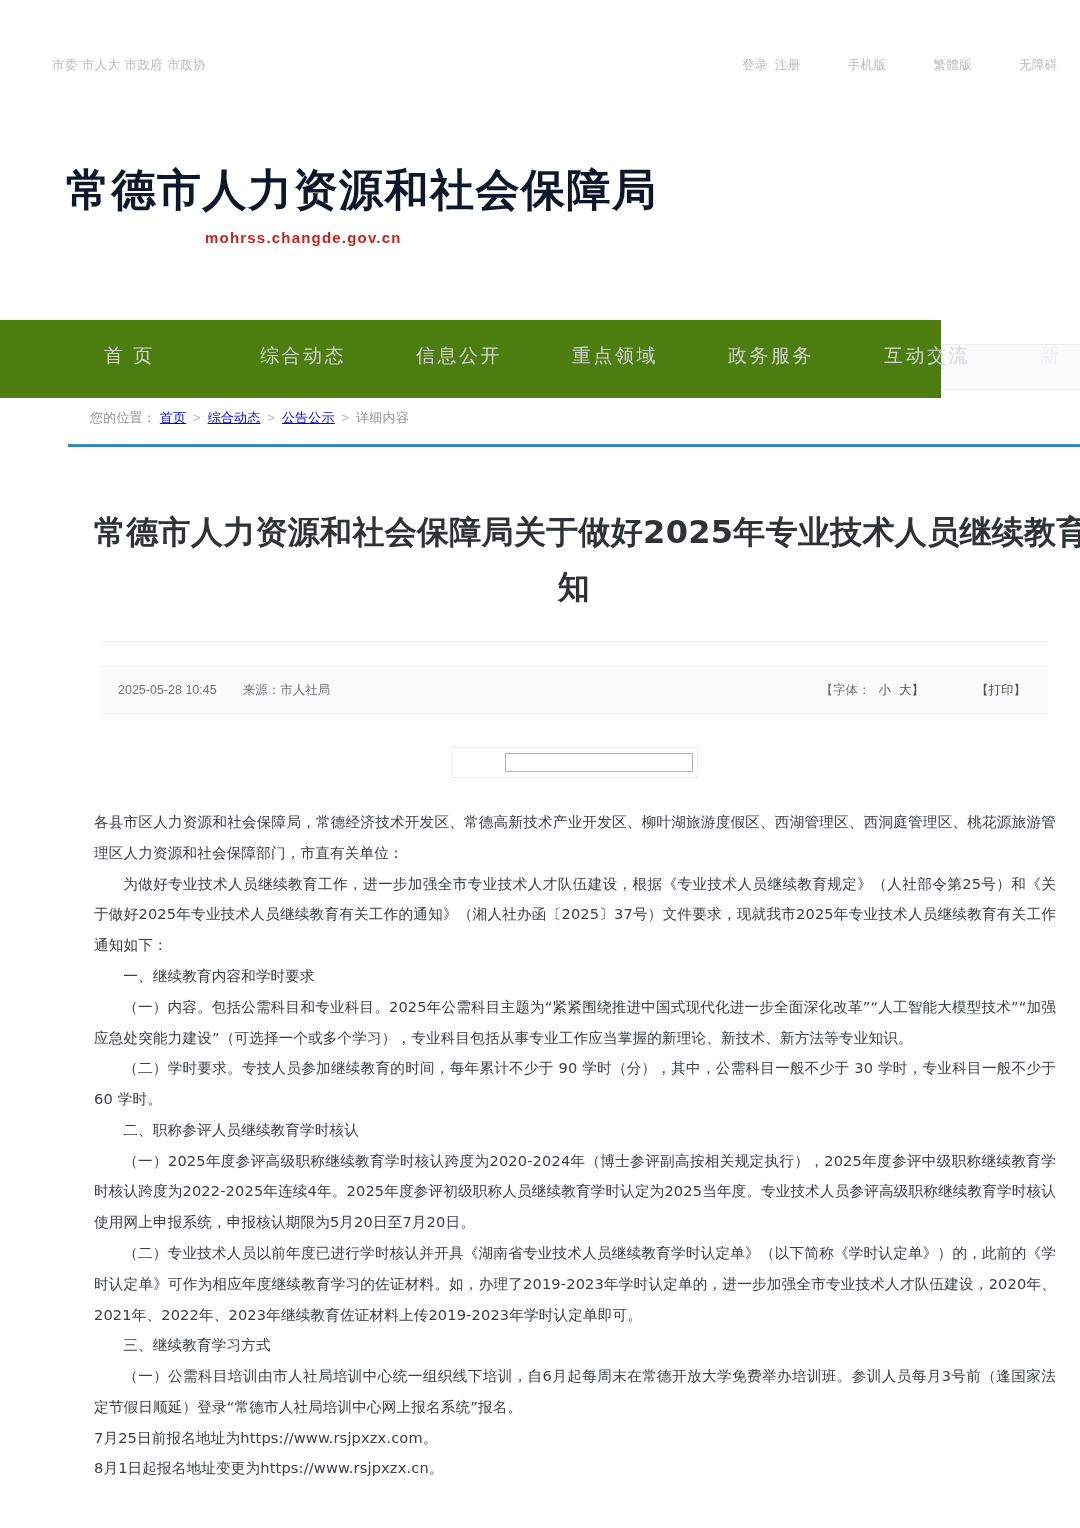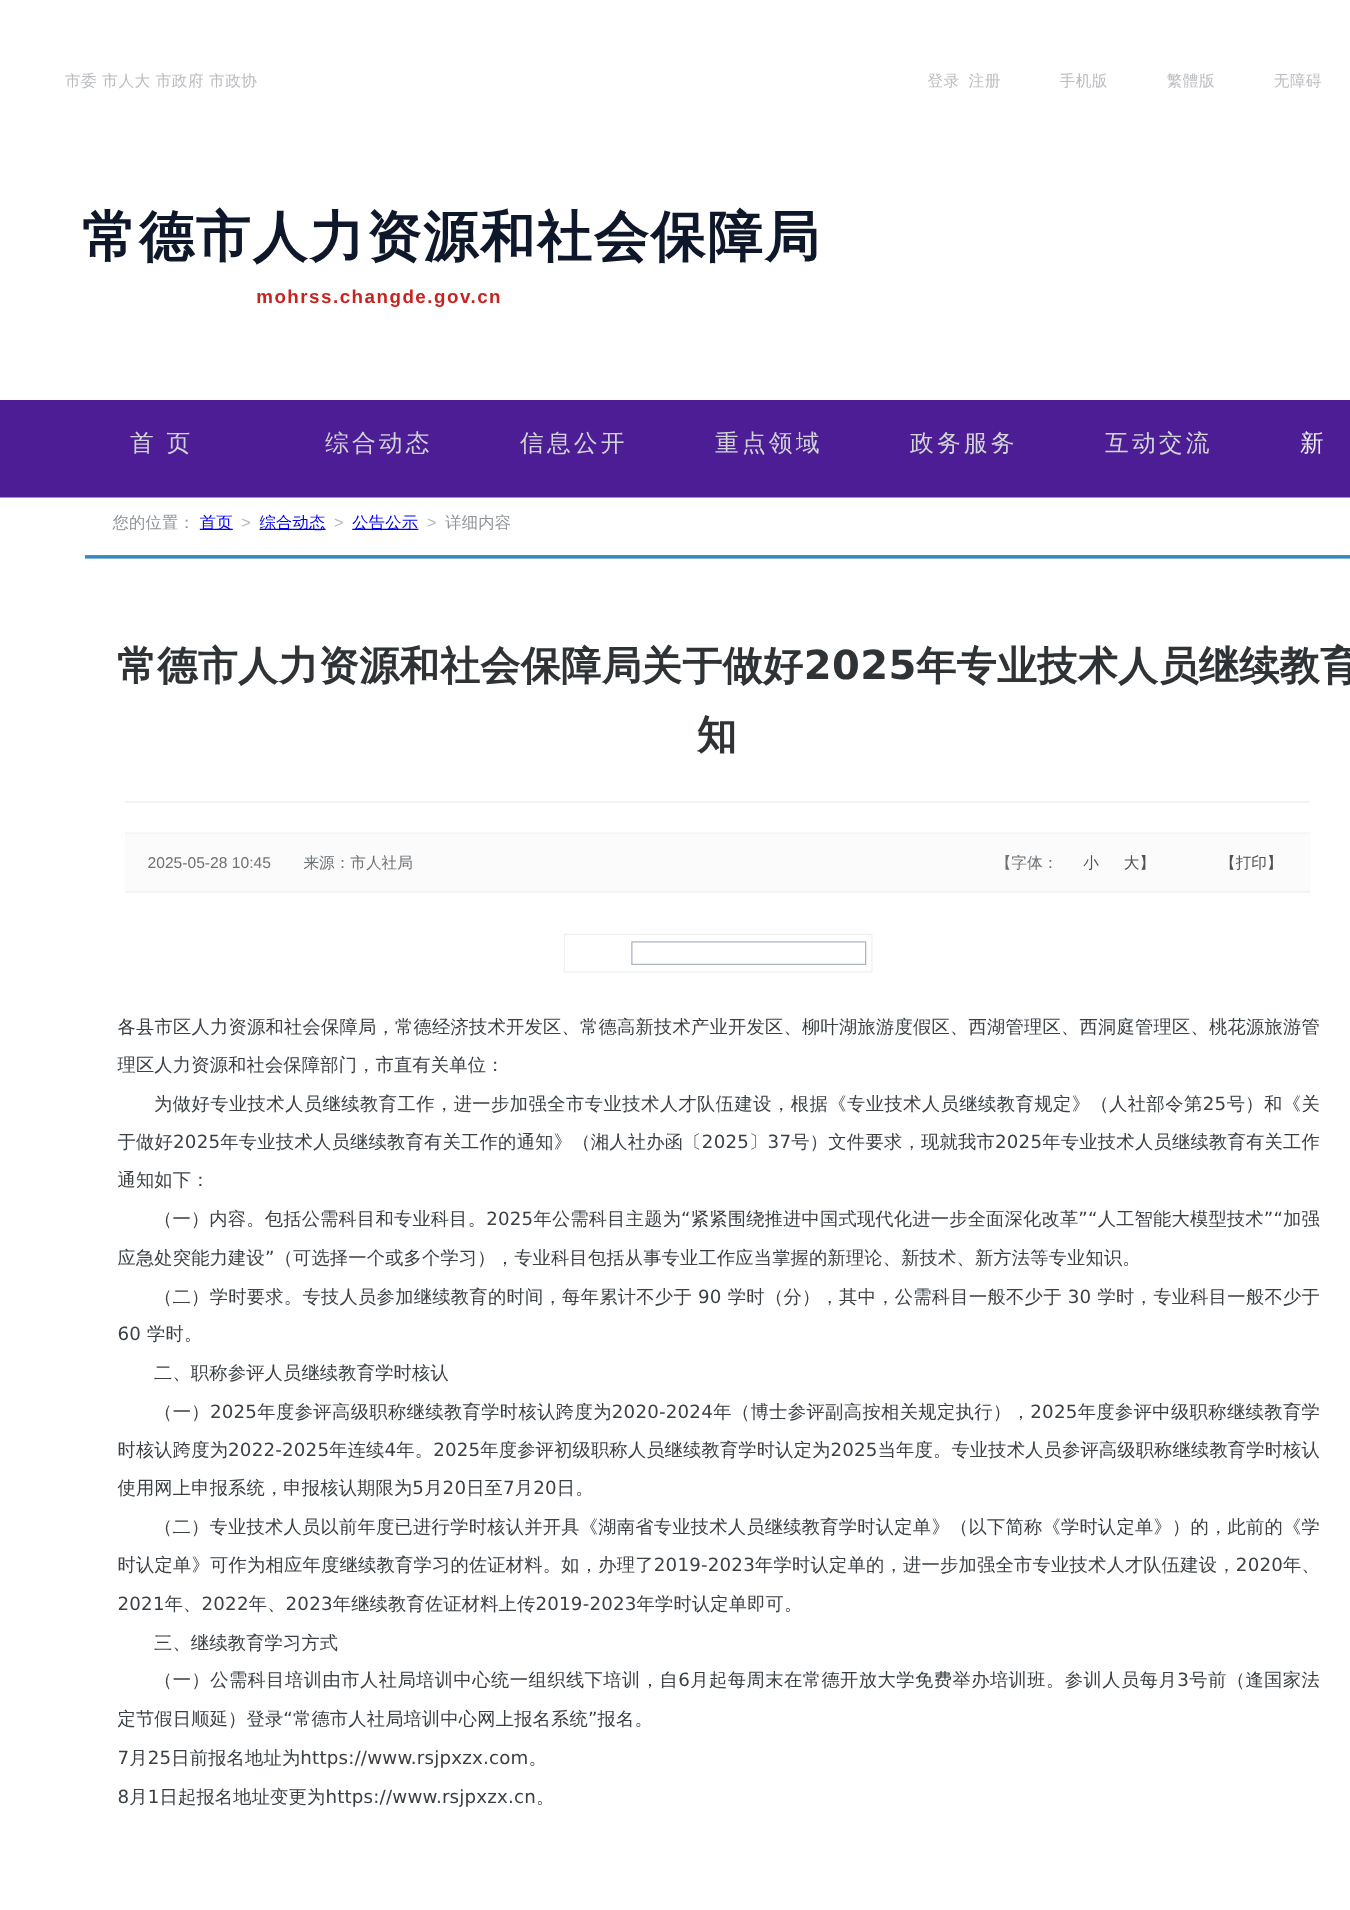--- a/index.html
+++ b/index.html
@@ -99,23 +99,23 @@
     font-size: 13.5px;
     color: #9aa0a6;
     font-family: "Liberation Sans", "DejaVu Sans", sans-serif;
   }
   .searchbox input::placeholder { color: #a9aeb4; }
 
   
   .mainnav {
     position: absolute;
     left: 0; top: 320px;
-    width: 1080px;
+    width: 941px;
     height: 78px;
-    background: #4c1d95;
+    background: #4d7c0f;
   }
   .navitems {
     position: absolute;
     left: 104px;
     top: 26px;
     display: flex;
     white-space: nowrap;
   }
   .navitem {
     font-size: 19px;
@@ -210,21 +210,21 @@
   .meta-right {
     position: absolute;
     right: 22px; top: 17px;
     display: flex;
     gap: 52px;
     align-items: baseline;
     white-space: nowrap;
   }
   .meta-txt { font-size: 12.5px; color: #6d7276; line-height: 1; }
   .meta-link { font-size: 12.5px; color: #4c5257; line-height: 1; text-decoration: none; }
-  .fontsize-grp { display: flex; gap: 20px; }
+  .fontsize-grp { display: flex; gap: 8px; }
 
   
   .media-holder {
     margin: 33px auto 0 auto;
     width: 247px;
     height: 31px;
     background: #ffffff;
     border: 1px solid #f0f0f0;
     display: flex;
     align-items: center;
@@ -332,20 +332,21 @@
     </div>
   </div>
 
   <div class="media-holder">
     <div class="media-inner"></div>
   </div>
 
   <div class="art-body">
     <p>各县市区人力资源和社会保障局，常德经济技术开发区、常德高新技术产业开发区、柳叶湖旅游度假区、西湖管理区、西洞庭管理区、桃花源旅游管理区人力资源和社会保障部门，市直有关单位：</p>
     <p class="ind">为做好专业技术人员继续教育工作，进一步加强全市专业技术人才队伍建设，根据《专业技术人员继续教育规定》（人社部令第25号）和《关于做好2025年专业技术人员继续教育有关工作的通知》（湘人社办函〔2025〕37号）文件要求，现就我市2025年专业技术人员继续教育有关工作通知如下：</p>
+    <p class="ind">一、继续教育内容和学时要求</p>
     <p class="ind">（一）内容。包括公需科目和专业科目。2025年公需科目主题为“紧紧围绕推进中国式现代化进一步全面深化改革”“人工智能大模型技术”“加强应急处突能力建设”（可选择一个或多个学习），专业科目包括从事专业工作应当掌握的新理论、新技术、新方法等专业知识。</p>
     <p class="ind">（二）学时要求。专技人员参加继续教育的时间，每年累计不少于 90 学时（分），其中，公需科目一般不少于 30 学时，专业科目一般不少于 60 学时。</p>
     <p class="ind">二、职称参评人员继续教育学时核认</p>
     <p class="ind">（一）2025年度参评高级职称继续教育学时核认跨度为2020-2024年（博士参评副高按相关规定执行），2025年度参评中级职称继续教育学时核认跨度为2022-2025年连续4年。2025年度参评初级职称人员继续教育学时认定为2025当年度。专业技术人员参评高级职称继续教育学时核认使用网上申报系统，申报核认期限为5月20日至7月20日。</p>
     <p class="ind">（二）专业技术人员以前年度已进行学时核认并开具《湖南省专业技术人员继续教育学时认定单》（以下简称《学时认定单》）的，此前的《学时认定单》可作为相应年度继续教育学习的佐证材料。如，办理了2019-2023年学时认定单的，进一步加强全市专业技术人才队伍建设，2020年、2021年、2022年、2023年继续教育佐证材料上传2019-2023年学时认定单即可。</p>
     <p class="ind">三、继续教育学习方式</p>
     <p class="ind">（一）公需科目培训由市人社局培训中心统一组织线下培训，自6月起每周末在常德开放大学免费举办培训班。参训人员每月3号前（逢国家法定节假日顺延）登录“常德市人社局培训中心网上报名系统”报名。</p>
     <p>7月25日前报名地址为https://www.rsjpxzx.com。</p>
     <p>8月1日起报名地址变更为https://www.rsjpxzx.cn。</p>
   </div>

